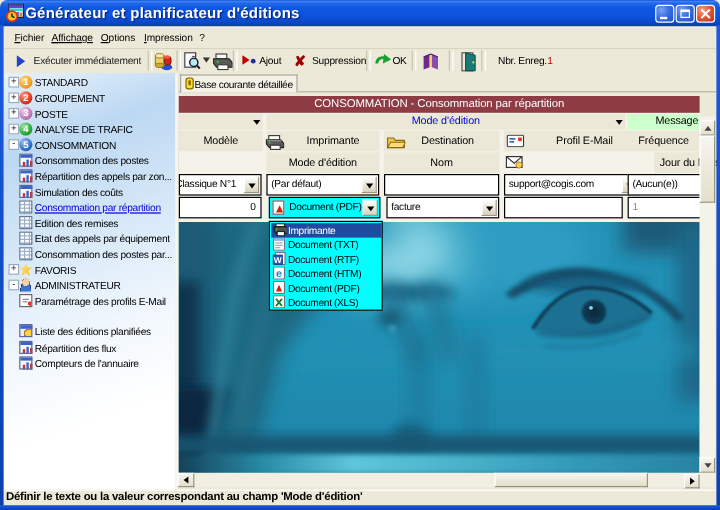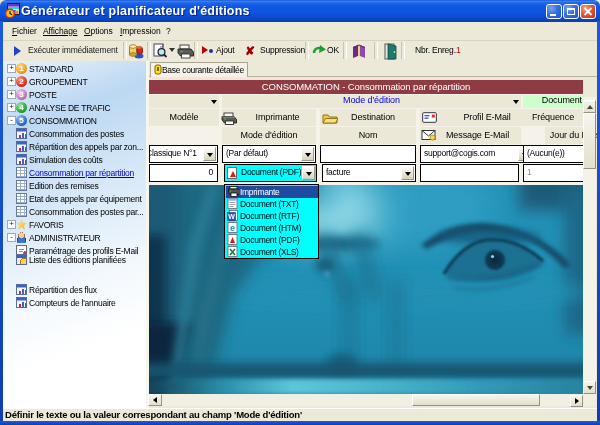--- a/index.html
+++ b/index.html
@@ -247,21 +247,21 @@
       </div>
     <div class="ti" style="top:170px;">
         <div class="pm" style="line-height:6px;">-</div>
         <div class="ic i-user"></div>
         <div class="lbl">ADMINISTRATEUR</div>
       </div>
     <div class="ti" style="top:183px;">
         <div class="ic i-card"></div>
         <div class="lbl">Paramétrage des profils E-Mail</div>
       </div>
-    <div class="ti" style="top:192px;">
+    <div class="ti" style="top:208px;">
         <div class="ic i-clock"></div>
         <div class="lbl">Liste des éditions planifiées</div>
       </div>
     <div class="ti" style="top:235px;">
         <div class="ic i-chart"></div>
         <div class="lbl">Compteurs de l'annuaire</div>
       </div>
     <div class="ti" style="top:222px;">
         <div class="ic i-chart"></div>
         <div class="lbl">Répartition des flux</div>
@@ -277,31 +277,30 @@
         </svg>
       <span style="position:absolute;left:11px;top:2px;font-size:8.5px;letter-spacing:-0.3px;">Base courante détaillée</span>
     </div>
     <div style="position:absolute;left:0;top:19px;width:434px;height:105px;background:#f4f2e9;"></div>
     <div id="redhdr">CONSOMMATION - Consommation par répartition</div>
 
     <div class="cell" style="left:0;top:34px;width:70px;height:13px;"></div>
     <div class="caret" style="left:62px;top:39px;"></div>
     <div class="cell" style="left:73px;top:34px;width:299px;height:13px;color:#0000f0;">Mode d'édition</div>
     <div class="caret" style="left:364px;top:39px;"></div>
-    <div class="cell" style="left:374px;top:34px;width:60px;height:13px;background:#ccffcc;text-align:right;padding-right:1px;box-sizing:border-box;overflow:hidden;">Document</div>
+    <div class="cell" style="left:374px;top:34px;width:60px;height:13px;background:#ccffcc;text-align:right;padding-right:1px;box-sizing:border-box;overflow:hidden;">Message</div>
 
     <div class="cell hc" style="left:0;top:48px;width:70px;">Modèle</div>
     <div class="cell hc" style="left:73px;top:48px;width:94px;padding-left:17px;box-sizing:border-box;">Imprimante</div>
     <div class="cell hc" style="left:171px;top:48px;width:96px;padding-left:10px;box-sizing:border-box;">Destination</div>
     <div class="cell hc" style="left:271px;top:48px;width:120px;padding-left:14px;box-sizing:border-box;">Profil E-Mail</div>
     <div class="cell hc" style="left:374px;top:48px;width:60px;">Fréquence</div>
 
     <div class="cell hc" style="left:73px;top:66px;width:94px;">Mode d'édition</div>
     <div class="cell hc" style="left:171px;top:66px;width:96px;">Nom</div>
-    <div class="cell hc" style="left:271px;top:66px;width:101px;padding-left:14px;box-sizing:border-box;">Message E-Mail</div>
     <div class="cell hc" style="left:396px;top:66px;width:60px;">Jour du Mois</div>
 
     <svg class="abs" style="left:71px;top:51px;" width="17" height="13">
         <rect x="4" y="1" width="9" height="3.5" fill="#f8f8f4" stroke="#333" stroke-width="0.9"></rect>
         <path d="M2 4.5 h12 l2.5 3 v3.5 h-12 l-2.5 -3 Z" fill="#5a5a58" stroke="#222" stroke-width="0.9"></path>
         <path d="M2 4.5 h12 l1 1.2 h-12 Z" fill="#8a8a88"></path>
         <circle cx="5" cy="7" r="0.9" fill="#30c030"></circle>
         <rect x="5.5" y="9" width="8" height="3.5" fill="#fdfdfb" stroke="#333" stroke-width="0.9"></rect>
       </svg>
     <svg class="abs" style="left:173px;top:51px;" width="16" height="12">

